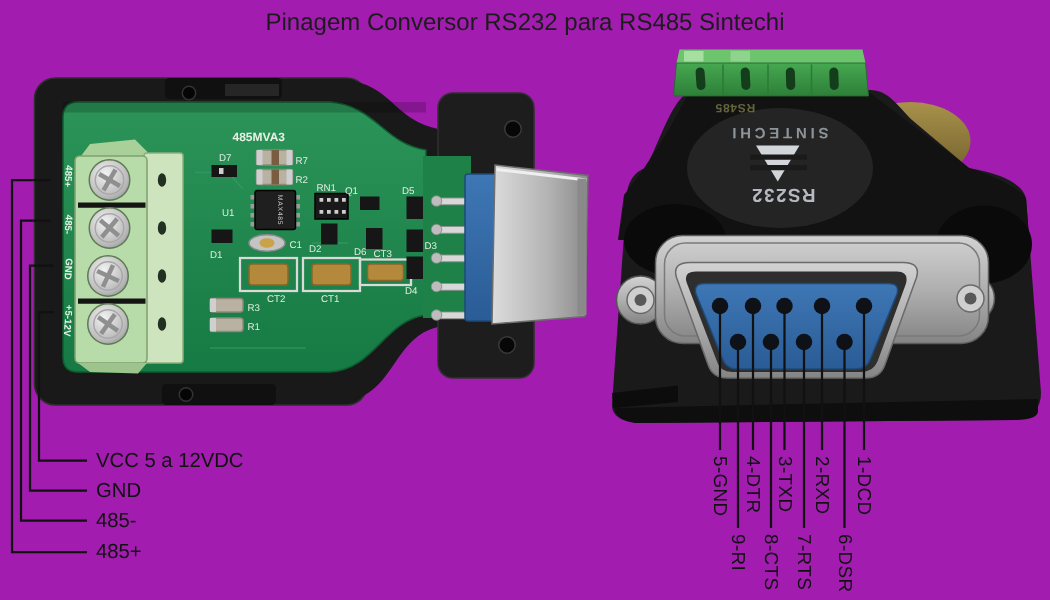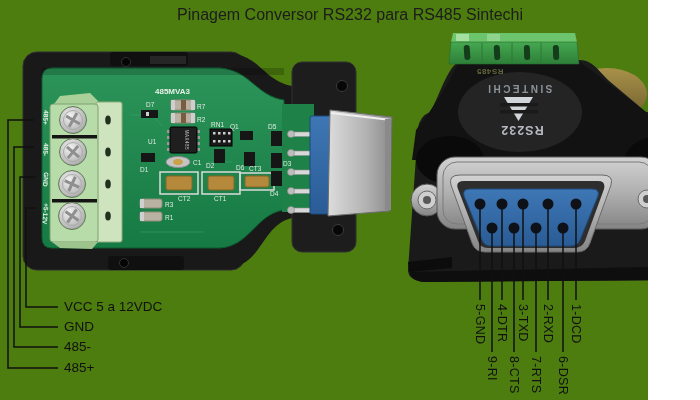--- a/index.html
+++ b/index.html
@@ -1,16 +1,16 @@
 <!DOCTYPE html>
 <html><head>
 <meta charset="utf-8">
 <style>
   html,body{margin:0;padding:0;background:#fff;}
-  #screen{position:relative;width:648px;height:400px;background:#4d7c0f;overflow:hidden;
+  #screen{position:relative;width:700px;height:400px;background:#a21caf;overflow:hidden;
           font-family:"Liberation Sans", sans-serif;}
   svg{position:absolute;inset:0;}
   text{font-family:"Liberation Sans", sans-serif;fill:#111;}
   .title{font-size:16px;fill:#1c1c1c;}
   .sk{font-size:6.5px;fill:#e2ece1;}
   .skb{font-size:8px;font-weight:bold;fill:#e8f0e6;}
   .tsk{font-size:6.5px;font-weight:bold;fill:#eaf2e8;}
   .chip{font-size:4.5px;fill:#c9c9c9;letter-spacing:.5px;}
   .wire-label{font-size:13.5px;fill:#111;}
   .pin-label{font-size:12.5px;fill:#111;letter-spacing:.3px;}

